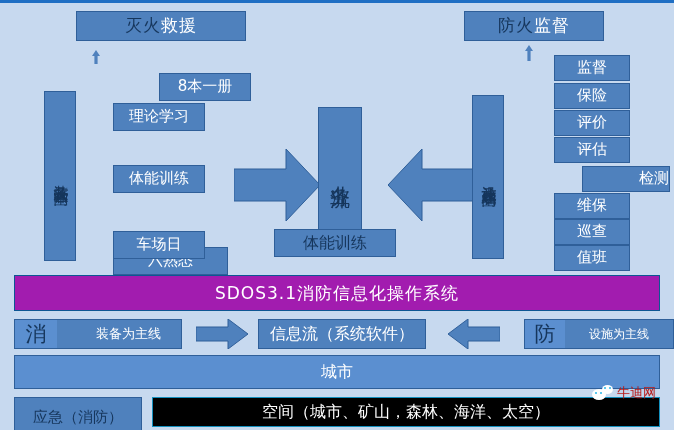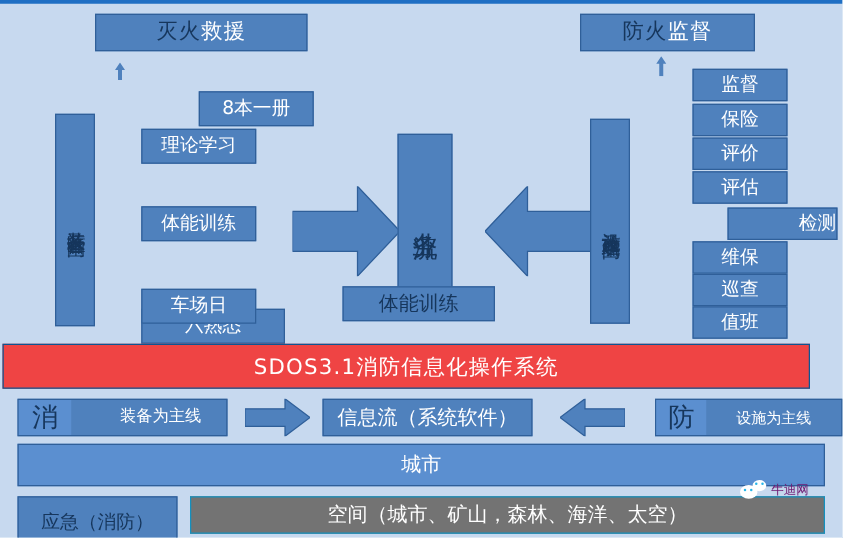--- a/index.html
+++ b/index.html
@@ -42,21 +42,21 @@
   .chip{font-size:15px;}
   .band{
     position:absolute;box-sizing:border-box;
     display:flex;align-items:center;justify-content:center;
     color:#fff;white-space:nowrap;
   }
   .bigarrow{position:absolute;}
   .wm{
     position:absolute;
     display:flex;align-items:center;gap:3px;
-    color:#701a75;font-size:10px;white-space:nowrap;
+    color:#b91c1c;font-size:13px;white-space:nowrap;
     text-shadow:0 0 2px rgba(0,0,0,.12);
   }
   .wm-bubbles{position:relative;width:22px;height:16px;}
   .wm-b1,.wm-b2{position:absolute;border-radius:50%;background:#ffffff;}
   .wm-b1{width:14px;height:11px;left:0;top:4px;}
   .wm-b2{width:11px;height:9px;left:10px;top:0px;}
   .wm-d{position:absolute;width:2px;height:2px;border-radius:50%;background:#29b6e8;}
 </style>
 </head>
 <body>
@@ -146,21 +146,21 @@
   <div class="box chip" style="left:554px;top:190px;width:76px;height:26px;">
     <span>维保</span>
     </div>
   <div class="box chip" style="left:554px;top:216px;width:76px;height:26px;">
     <span>巡查</span>
     </div>
   <div class="box chip" style="left:554px;top:242px;width:76px;height:26px;text-align:center;">
     <span>值班</span>
     </div>
 
-  <div class="band" style="left:2px;top:272px;width:646px;height:36px;background:#ef4444;border:1px solid #0d5693;font-size:17px;letter-spacing:1px;">
+  <div class="band" style="left:14px;top:272px;width:646px;height:36px;background:#a21caf;border:1px solid #0d5693;font-size:17px;letter-spacing:1px;">
     <span>SDOS3.1消防信息化操作系统</span>
   </div>
 
   <div class="box" style="left:14px;top:316px;width:168px;height:30px;justify-content:flex-start;">
     <span class="dark-txt" style="display:inline-flex;align-items:center;justify-content:center;width:42px;height:28px;background:#5b8fd0;font-size:21px;">消</span>
     <span style="flex:1;text-align:center;font-size:13px;padding-left:19px;">装备为主线</span>
   </div>
 
   <div class="bigarrow" style="left:196px;top:316px;width:52px;height:30px;">
     <svg width="52" height="30" viewBox="0 0 52 30">
@@ -184,21 +184,21 @@
   </div>
 
   <div class="band" style="left:14px;top:352px;width:646px;height:34px;background:#5b8fd0;border:1px solid #2f5f99;font-size:16px;">
     <span>城市</span>
   </div>
 
   <div class="box" style="left:14px;top:394px;width:128px;height:42px;font-size:15px;">
     <span class="dark-txt">应急（消防）</span>
   </div>
 
-  <div class="band" style="left:152px;top:394px;width:508px;height:30px;background:#737373;border:1px solid #1490be;font-size:16px;">
+  <div class="band" style="left:152px;top:394px;width:508px;height:30px;background:#000000;border:1px solid #1490be;font-size:16px;">
     <span>空间（城市、矿山，森林、海洋、太空）</span>
   </div>
 
   <div class="wm" style="left:592px;top:381px;">
     <span class="wm-bubbles">
       <span class="wm-b1"></span>
       <span class="wm-b2"></span>
       <span class="wm-d" style="left:3px;top:7px;"></span>
       <span class="wm-d" style="left:8px;top:7px;"></span>
       <span class="wm-d" style="left:12px;top:2px;"></span>

